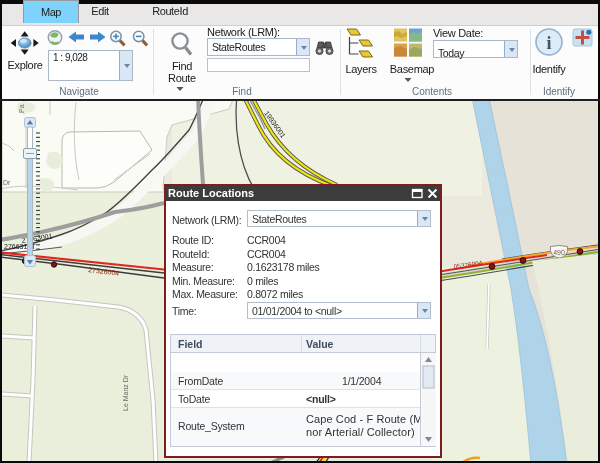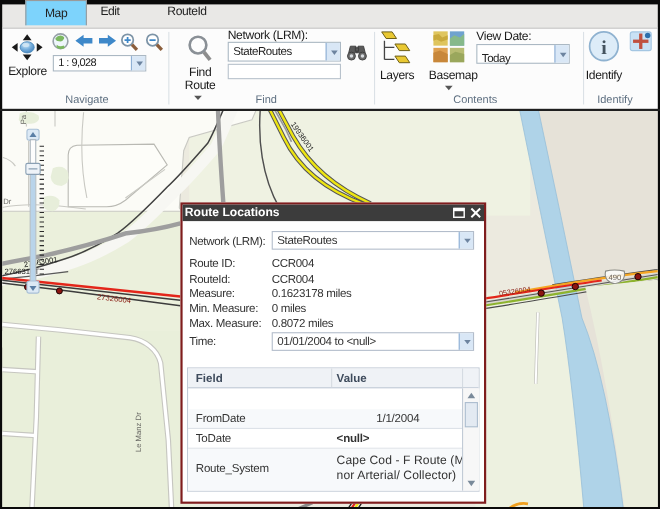--- a/index.html
+++ b/index.html
@@ -109,21 +109,21 @@
 
       <circle cx="547" cy="16" r="13" fill="#ddecf8" stroke="#8fb2d0" stroke-width="1.6"></circle>
       <text x="547" y="23" font-size="18" font-family="Liberation Serif, serif" fill="#44535f" text-anchor="middle" font-weight="bold">i</text>
 
       <rect x="571" y="3" width="19" height="17" rx="2" fill="#c9e1f5" stroke="#a4c6e2"></rect>
       <rect x="573.5" y="10" width="14" height="3" fill="#c05040"></rect>
       <rect x="579" y="4.5" width="3" height="14" fill="#c05040"></rect>
       <circle cx="586.8" cy="6.3" r="2.5" fill="#2c6fac"></circle>
     </svg>
     <div class="ilabel" style="left:1px;top:33px;width:44px;">Explore</div>
-    <div class="combo" style="left:46px;top:24px;width:85px;height:15px;">
+    <div class="combo" style="left:46px;top:24px;width:85px;height:31px;">
         <span class="txt" style="font-size:10px;letter-spacing:-0.5px;top:1px;">1 : 9,028</span>
         <span class="cbtn"></span>
       </div>
     <div class="vsep" style="left:151px;"></div>
     <div class="ilabel" style="left:158px;top:34px;width:44px;line-height:12px;">Find<br>Route</div>
     <div class="ilabel" style="left:205px;top:0px;width:110px;text-align:left;">Network (LRM):</div>
     <div class="combo" style="left:205px;top:12px;width:103px;height:18px;">
         <span class="txt" style="top:2px;">StateRoutes</span>
         <span class="cbtn"></span>
       </div>

